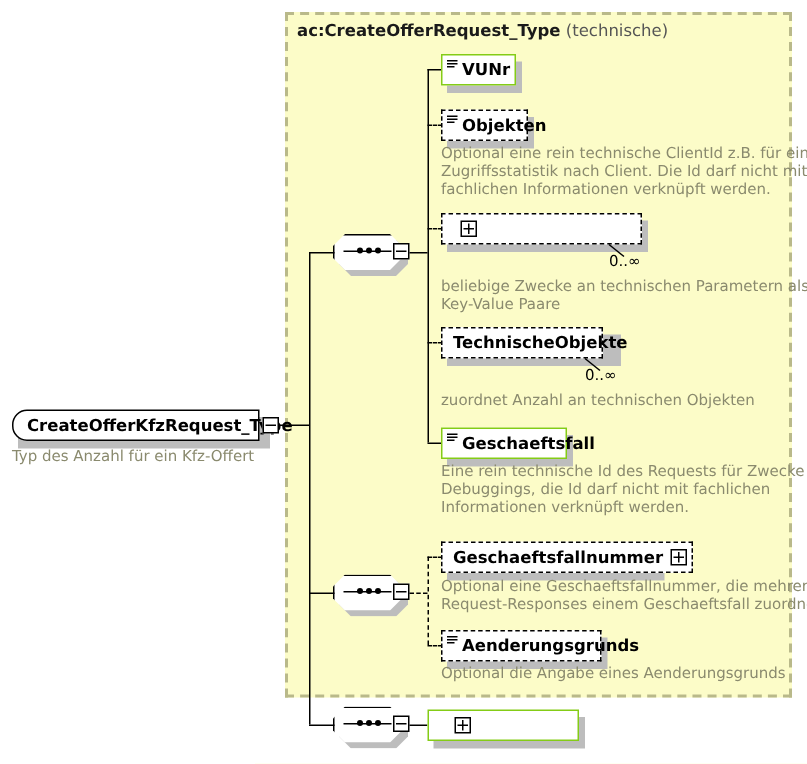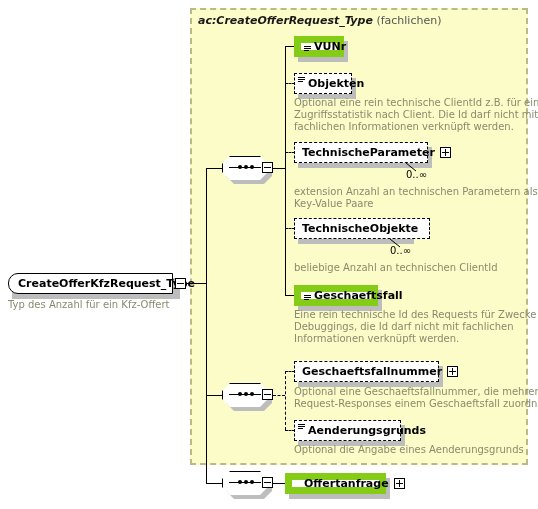--- a/index.html
+++ b/index.html
@@ -10,35 +10,35 @@
   .abs{position:absolute;}
 
   
   #ext-panel{
     left:190px;top:8px;width:338px;height:457px;
     background:#fcfcc8;border:2px dashed #b9b98a;box-sizing:border-box;
   }
   #ext-title{
     left:198px;top:14px;font-size:11px;color:#555;white-space:nowrap;
   }
-  #ext-title b{color:#1a1a1a;font-weight:bold;font-style:italic;}
+  #ext-title b{color:#1a1a1a;font-weight:bold;}
 
   
   .ln{background:#000;}
   .vln{width:1px;}
   .hln{height:1px;}
 
   
   .dstub{height:0;border-top:1px dashed #000;}
   .dvln{width:0;border-left:1px dashed #000;}
 
   
   .node{
     box-sizing:border-box;background:#ffffff;
-    border:7px solid #84cc16;
+    border:1px solid #84cc16;
     height:21px;line-height:19px;
     font-size:11px;font-weight:bold;color:#000;
     padding:0 5px 0 13px;white-space:nowrap;
     display:flex;align-items:center;
   }
   .node.optional{border:1px dashed #000;}
   .node.noicon{padding-left:7px;}
   .node .lbl{flex:0 0 auto;}
 
   
@@ -100,21 +100,21 @@
 
   
   .card{font-size:10px;color:#000;white-space:nowrap;}
 </style>
 </head>
 <body>
 
 <div class="abs" id="ext-panel"></div>
 <div class="abs" id="ext-title">
   <b>ac:CreateOfferRequest_Type</b>
-  <span>(fachlichen)</span>
+  <span>(technische)</span>
 </div>
 
 <div class="abs shadow" id="root-shadow"></div>
 <div class="abs" id="root-node">
   <span>CreateOfferKfzRequest_Type</span>
 </div>
 <div class="abs exp-out" style="left:175px;top:278px;"></div>
 <div class="abs" id="root-desc">Typ des Anzahl für ein Kfz-Offert</div>
 
 <div class="abs ln hln" style="left:186px;top:283px;width:20px;"></div>
@@ -156,40 +156,39 @@
     </span>
   <span class="lbl">Objekten</span>
 </div>
 <div class="abs desc" style="left:294px;top:97px;">Optional eine rein technische ClientId z.B. für eine
 Zugriffsstatistik nach Client. Die Id darf nicht mit
 fachlichen Informationen verknüpft werden.</div>
 
 <div class="abs dstub" style="left:285px;top:152px;width:10px;"></div>
 <div class="abs shadow" style="left:298px;top:147px;width:134px;height:21px;"></div>
 <div class="abs node optional noicon" style="left:294px;top:142px;width:134px;">
-  <span class="lbl">TechnischeParameter</span>
   <span class="expander plus"></span>
 </div>
 <svg class="abs" style="left:405px;top:162px;" width="14" height="10">
   <path d="M1,1 L11,9" stroke="#000" stroke-width="1" fill="none"></path>
 </svg>
 <div class="abs card" style="left:406px;top:169px;">0..∞</div>
-<div class="abs desc" style="left:294px;top:186px;">extension Anzahl an technischen Parametern als
+<div class="abs desc" style="left:294px;top:186px;">beliebige Zwecke an technischen Parametern als
 Key-Value Paare</div>
 
 <div class="abs dstub" style="left:285px;top:228px;width:10px;"></div>
 <div class="abs shadow" style="left:298px;top:223px;width:116px;height:21px;"></div>
-<div class="abs node optional noicon" style="left:294px;top:218px;width:136px;">
+<div class="abs node optional noicon" style="left:294px;top:218px;width:108px;">
   <span class="lbl">TechnischeObjekte</span>
 </div>
 <svg class="abs" style="left:389px;top:238px;" width="14" height="10">
   <path d="M1,1 L11,9" stroke="#000" stroke-width="1" fill="none"></path>
 </svg>
 <div class="abs card" style="left:390px;top:245px;">0..∞</div>
-<div class="abs desc" style="left:294px;top:262px;">beliebige Anzahl an technischen ClientId</div>
+<div class="abs desc" style="left:294px;top:262px;">zuordnet Anzahl an technischen Objekten</div>
 
 <div class="abs ln hln" style="left:285px;top:295px;width:9px;"></div>
 <div class="abs shadow" style="left:298px;top:290px;width:84px;height:21px;"></div>
 <div class="abs node" style="left:294px;top:285px;width:84px;">
   <span class="tglyph">
       <i></i>
       <i></i>
       <i></i>
     </span>
   <span class="lbl">Geschaeftsfall</span>
@@ -206,21 +205,21 @@
   <div class="dot" style="left:22px;"></div>
   <div class="dot" style="left:28px;"></div>
 </div>
 <div class="abs ln hln" style="left:206px;top:395px;width:17px;"></div>
 <div class="abs exp-out" style="left:262px;top:389px;"></div>
 <div class="abs dstub" style="left:273px;top:395px;width:12px;"></div>
 <div class="abs dvln" style="left:285px;top:371px;height:59px;"></div>
 
 <div class="abs dstub" style="left:285px;top:371px;width:10px;"></div>
 <div class="abs shadow" style="left:298px;top:366px;width:145px;height:21px;"></div>
-<div class="abs node optional noicon" style="left:294px;top:361px;width:145px;">
+<div class="abs node optional noicon" style="left:294px;top:361px;width:168px;">
   <span class="lbl">Geschaeftsfallnummer</span>
   <span class="expander plus"></span>
 </div>
 <div class="abs desc" style="left:294px;top:386px;">Optional eine Geschaeftsfallnummer, die mehrere
 Request-Responses einem Geschaeftsfall zuordnet</div>
 
 <div class="abs dstub" style="left:285px;top:430px;width:10px;"></div>
 <div class="abs shadow" style="left:298px;top:425px;width:107px;height:21px;"></div>
 <div class="abs node optional" style="left:294px;top:420px;width:107px;">
   <span class="tglyph">
@@ -239,15 +238,14 @@
   <div class="dot" style="left:16px;"></div>
   <div class="dot" style="left:22px;"></div>
   <div class="dot" style="left:28px;"></div>
 </div>
 <div class="abs ln hln" style="left:206px;top:483px;width:17px;"></div>
 <div class="abs exp-out" style="left:262px;top:477px;"></div>
 <div class="abs ln hln" style="left:273px;top:483px;width:12px;"></div>
 
 <div class="abs shadow" style="left:289px;top:478px;width:101px;height:21px;"></div>
 <div class="abs node noicon" style="left:285px;top:473px;width:101px;padding-left:12px;">
-  <span class="lbl">Offertanfrage</span>
   <span class="expander plus"></span>
 </div>
 
 </body></html>

